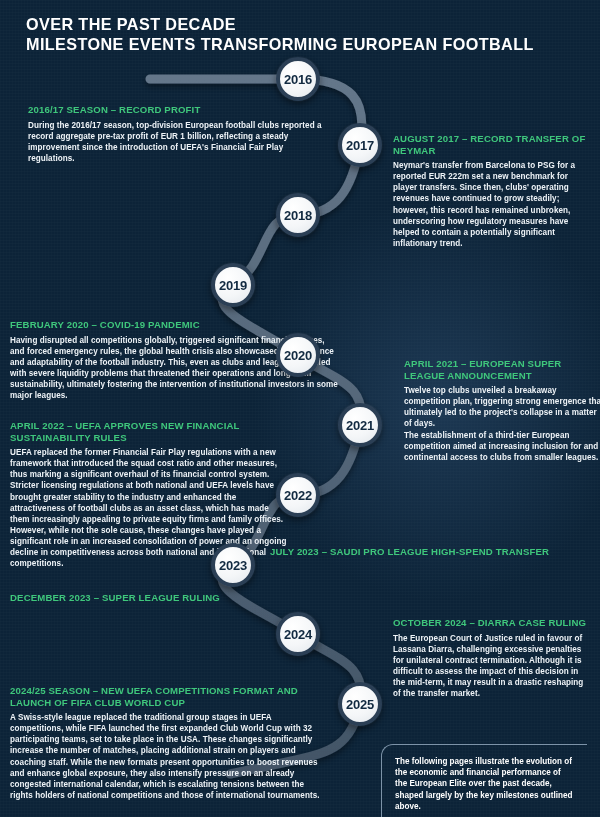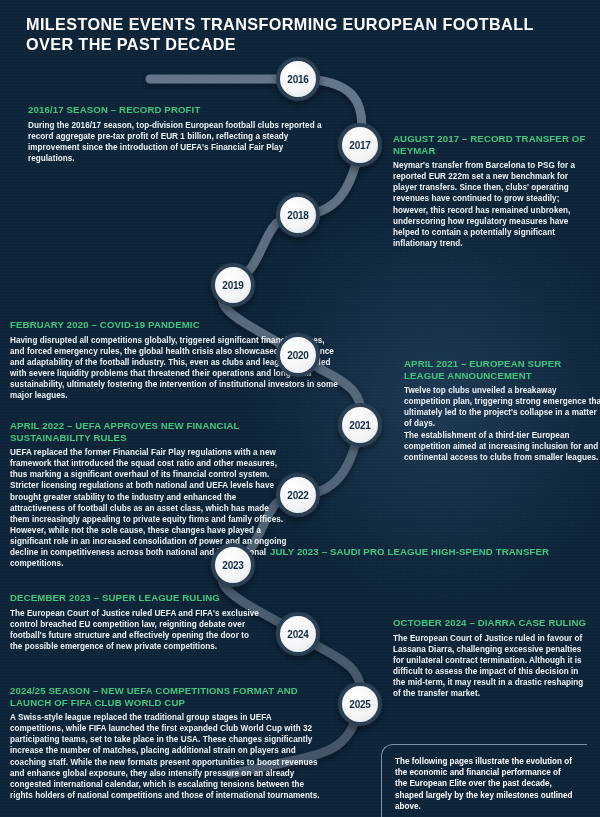--- a/index.html
+++ b/index.html
@@ -75,21 +75,21 @@
     background: radial-gradient(circle at 36% 30%, #ffffff 0%, #f4f6f8 55%, #e2e7ec 100%);
     border: 4px solid #2b3f55;
     box-sizing: border-box;
     display: flex;
     align-items: center;
     justify-content: center;
     z-index: 5;
     box-shadow: 0 3px 7px rgba(0,0,0,.45), 0 0 0 1px rgba(255,255,255,.04);
   }
   .year-marker span {
-    font-size: 10px;
+    font-size: 13px;
     font-weight: 700;
     color: #122a41;
     letter-spacing: -.2px;
     text-align: right;
   }
 
   
   .event {
     position: absolute;
     z-index: 4;
@@ -135,22 +135,22 @@
     color: #ffffff;
   }
 </style>
 </head>
 <body>
 
 <div id="noise"></div>
 <div id="glow"></div>
 
 <div id="title">
+  <div class="line">OVER THE PAST DECADE</div>
   <div class="line">MILESTONE EVENTS TRANSFORMING EUROPEAN FOOTBALL</div>
-  <div class="line">OVER THE PAST DECADE</div>
 </div>
 
 <svg id="timeline-svg" viewBox="0 0 600 817">
   <defs>
     <linearGradient id="pathGrad" x1="0" y1="0" x2="0" y2="1">
       <stop offset="0%" stop-color="#6c7e91"></stop>
       <stop offset="100%" stop-color="#48596b"></stop>
     </linearGradient>
     <filter id="pathShadow" x="-30%" y="-30%" width="160%" height="160%">
       <feDropShadow dx="0" dy="3" stdDeviation="3" flood-color="#000" flood-opacity="0.42"></feDropShadow>
@@ -229,21 +229,20 @@
   <h3>APRIL 2022 – UEFA APPROVES NEW FINANCIAL SUSTAINABILITY RULES</h3>
   <p>UEFA replaced the former Financial Fair Play regulations with a new framework that introduced the squad cost ratio and other measures, thus marking a significant overhaul of its financial control system. Stricter licensing regulations at both national and UEFA levels have brought greater stability to the industry and enhanced the attractiveness of football clubs as an asset class, which has made them increasingly appealing to private equity firms and family offices. However, while not the sole cause, these changes have played a significant role in an increased consolidation of power and an ongoing decline in competitiveness across both national and international competitions.</p>
 </div>
 
 <div class="event" style="left:270px; top:546px; width:322px;">
   <h3>JULY 2023 – SAUDI PRO LEAGUE HIGH-SPEND TRANSFER</h3>
 </div>
 
 <div class="event" style="left:10px; top:592px; width:252px;">
   <h3>DECEMBER 2023 – SUPER LEAGUE RULING</h3>
-  <p>The European Court of Justice ruled UEFA and FIFA's exclusive control breached EU competition law, reigniting debate over football's future structure and effectively opening the door to the possible emergence of new private competitions.</p>
 </div>
 
 <div class="event" style="left:393px; top:617px; width:199px;">
   <h3>OCTOBER 2024 – DIARRA CASE RULING</h3>
   <p>The European Court of Justice ruled in favour of Lassana Diarra, challenging excessive penalties for unilateral contract termination. Although it is difficult to assess the impact of this decision in the mid-term, it may result in a drastic reshaping of the transfer market.</p>
 </div>
 
 <div class="event" style="left:10px; top:685px; width:317px;">
   <h3>2024/25 SEASON – NEW UEFA COMPETITIONS FORMAT AND LAUNCH OF FIFA CLUB WORLD CUP</h3>
   <p>A Swiss-style league replaced the traditional group stages in UEFA competitions, while FIFA launched the first expanded Club World Cup with 32 participating teams, set to take place in the USA. These changes significantly increase the number of matches, placing additional strain on players and coaching staff. While the new formats present opportunities to boost revenues and enhance global exposure, they also intensify pressure on an already congested international calendar, which is escalating tensions between the rights holders of national competitions and those of international tournaments.</p>

